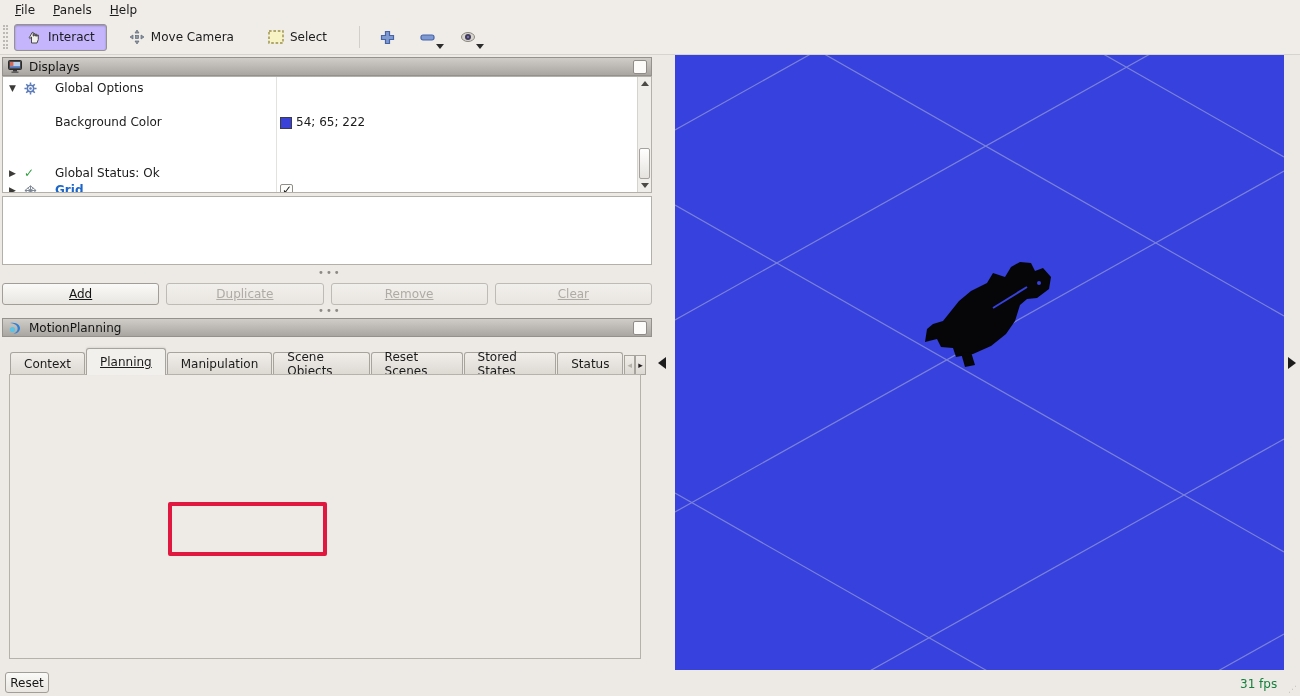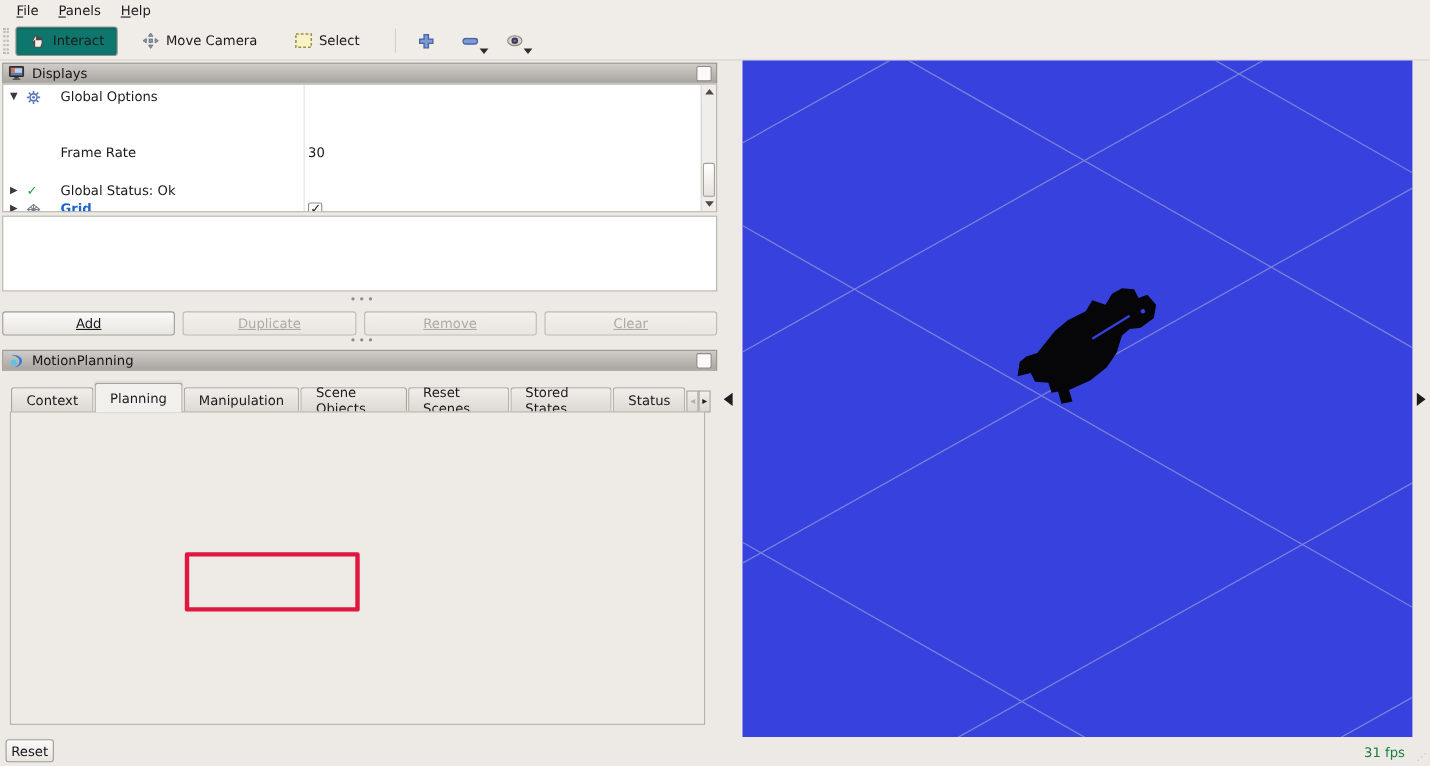--- a/index.html
+++ b/index.html
@@ -16,21 +16,21 @@
 
   
   .menubar { left:0; top:0; width:1300px; height:20px; background:#f0ede9; display:flex; align-items:center; padding-left:6px; }
   .menu-item { display:inline-block; padding:14px 9px; cursor:default;text-align:center; }
   .u1::first-letter { text-decoration: underline; }
 
   
   .toolbar { left:0; top:20px; width:1300px; height:35px; background:#f0ede9; border-bottom:1px solid #d7d3ce; display:flex; align-items:center; }
   .tb-handle { width:5px; height:24px; border-left:2px dotted #bcb8b3; border-right:2px dotted #bcb8b3; margin:0 6px 0 3px; }
   .tool-btn { height:27px; display:flex; align-items:center; gap:6px; padding:0 11px; margin-right:10px; border:1px solid transparent; border-radius:3px; }
-  .tool-btn.pressed { background:#0f766e; border-color:#96928d; box-shadow: inset 0 1px 2px rgba(0,0,0,.25); }
+  .tool-btn.pressed { background:#c4b5fd; border-color:#96928d; box-shadow: inset 0 1px 2px rgba(0,0,0,.25); }
   .tb-sep { width:1px; height:22px; background:#d2cec9; margin:0 10px; }
   .tool-icon-btn { position:relative; width:36px; height:27px; display:flex; align-items:center; justify-content:center; margin-right:4px; }
   .caret-sm { position:absolute; right:2px; bottom:2px; width:0; height:0; border-left:4px solid transparent; border-right:4px solid transparent; border-top:5px solid #2c2c2c; }
 
   
   .panel-header { left:2px; width:650px; height:19px; background:linear-gradient(#d0cdc8,#a9a6a1); border:1px solid #94918c; display:flex; align-items:center; padding-left:5px; gap:7px; }
   .panel-header .title { font-size:12px; color:#141414; }
   .header-box { position:absolute; right:4px; top:2px; width:14px; height:14px; background:#fcfbf9; border:1px solid #8f8c87; border-radius:2px; }
 
   
@@ -57,21 +57,21 @@
   .btn { border:1px solid #a19d97; border-radius:3px; background:linear-gradient(#fafaf8,#e9e6e1); color:#161616; text-align:center; font-size:12px; display:flex; align-items:center; justify-content:center; }
   .btn.disabled { color:#aeaaa4; background:linear-gradient(#f2f0ec,#e9e6e1); border-color:#bebab4; }
   .btn-row { left:2px; top:283px; width:650px; height:22px; display:flex; gap:7px; }
   .btn-row .btn { flex:1;text-decoration:underline; }
 
   .dots { color:#8d8a85; font-size:10px; letter-spacing:2px; }
 
   
   .tabbar { left:10px; top:351px; width:636px; height:24px; display:flex; align-items:flex-end; }
   .tab { height:23px; padding:0 13px; display:flex; align-items:center; background:linear-gradient(#f1eeea,#dcd8d2); border:1px solid #a7a39d; border-bottom:none; border-radius:3px 3px 0 0; margin-right:1px; position:relative; }
-  .tab.active { height:27px; background:#f2f0ec; z-index:3; box-shadow:0 -1px 2px rgba(0,0,0,.08); }
+  .tab.active { height:27px; background:#f2f0ec; z-index:3; box-shadow:0 -1px 2px rgba(0,0,0,.08);text-decoration:underline; }
   .tab-scroll { height:20px; width:13px; display:flex; align-items:center; justify-content:center; background:linear-gradient(#f1eeea,#dcd8d2); border:1px solid #a7a39d; }
   .pane { left:9px; top:374px; width:632px; height:285px; border:1px solid #b5b1ab; background:#eeebe6; z-index:1; }
 
   .group-label { position:absolute; font-size:12px; color:#1b1b1b; }
   .groupbox { position:absolute; border:1px solid #c9c5bf; border-radius:2px; }
 
   .cmd-btn { position:absolute; left:26px; width:134px; height:21px; }
 
   
   .combo { position:absolute; height:21px; border:1px solid #a19d97; border-radius:3px; background:linear-gradient(#fafaf8,#eae7e2); display:flex; align-items:center; }
@@ -186,25 +186,28 @@
       <g stroke="#5a7ab8" stroke-width="1.6" fill="none">
         <circle cx="7" cy="7" r="3.4"></circle>
         <path d="M7 0.5 V3 M7 11 V13.5 M0.5 7 H3 M11 7 H13.5 M2.4 2.4 L4.2 4.2 M9.8 9.8 L11.6 11.6 M11.6 2.4 L9.8 4.2 M4.2 9.8 L2.4 11.6"></path>
       </g>
       <circle cx="7" cy="7" r="1.4" fill="#5a7ab8"></circle>
     </svg>
     <span class="tname">Global Options</span>
   </div>
 
 
-
-  <div class="trow" style="top:54px">
-    <span class="tname">Frame Rate</span>
-    <span class="tval">30</span>
-  </div>
+  <div class="trow" style="top:37px">
+    <span class="tname">Background Color</span>
+    <span class="tval">
+      <span class="swatch" style="background: rgb(58, 65, 216);"></span>
+      <span>54; 65; 222</span>
+    </span>
+  </div>
+
 
 
   <div class="trow" style="top:88px">
     <span class="expander">▶</span>
     <span class="ticon" style="color:#2e9e3e;font-weight:bold;font-size:12px;top:0">✓</span>
     <span class="tname">Global Status: Ok</span>
   </div>
 
   <div class="trow" style="top:105px">
     <span class="expander">▶</span>

